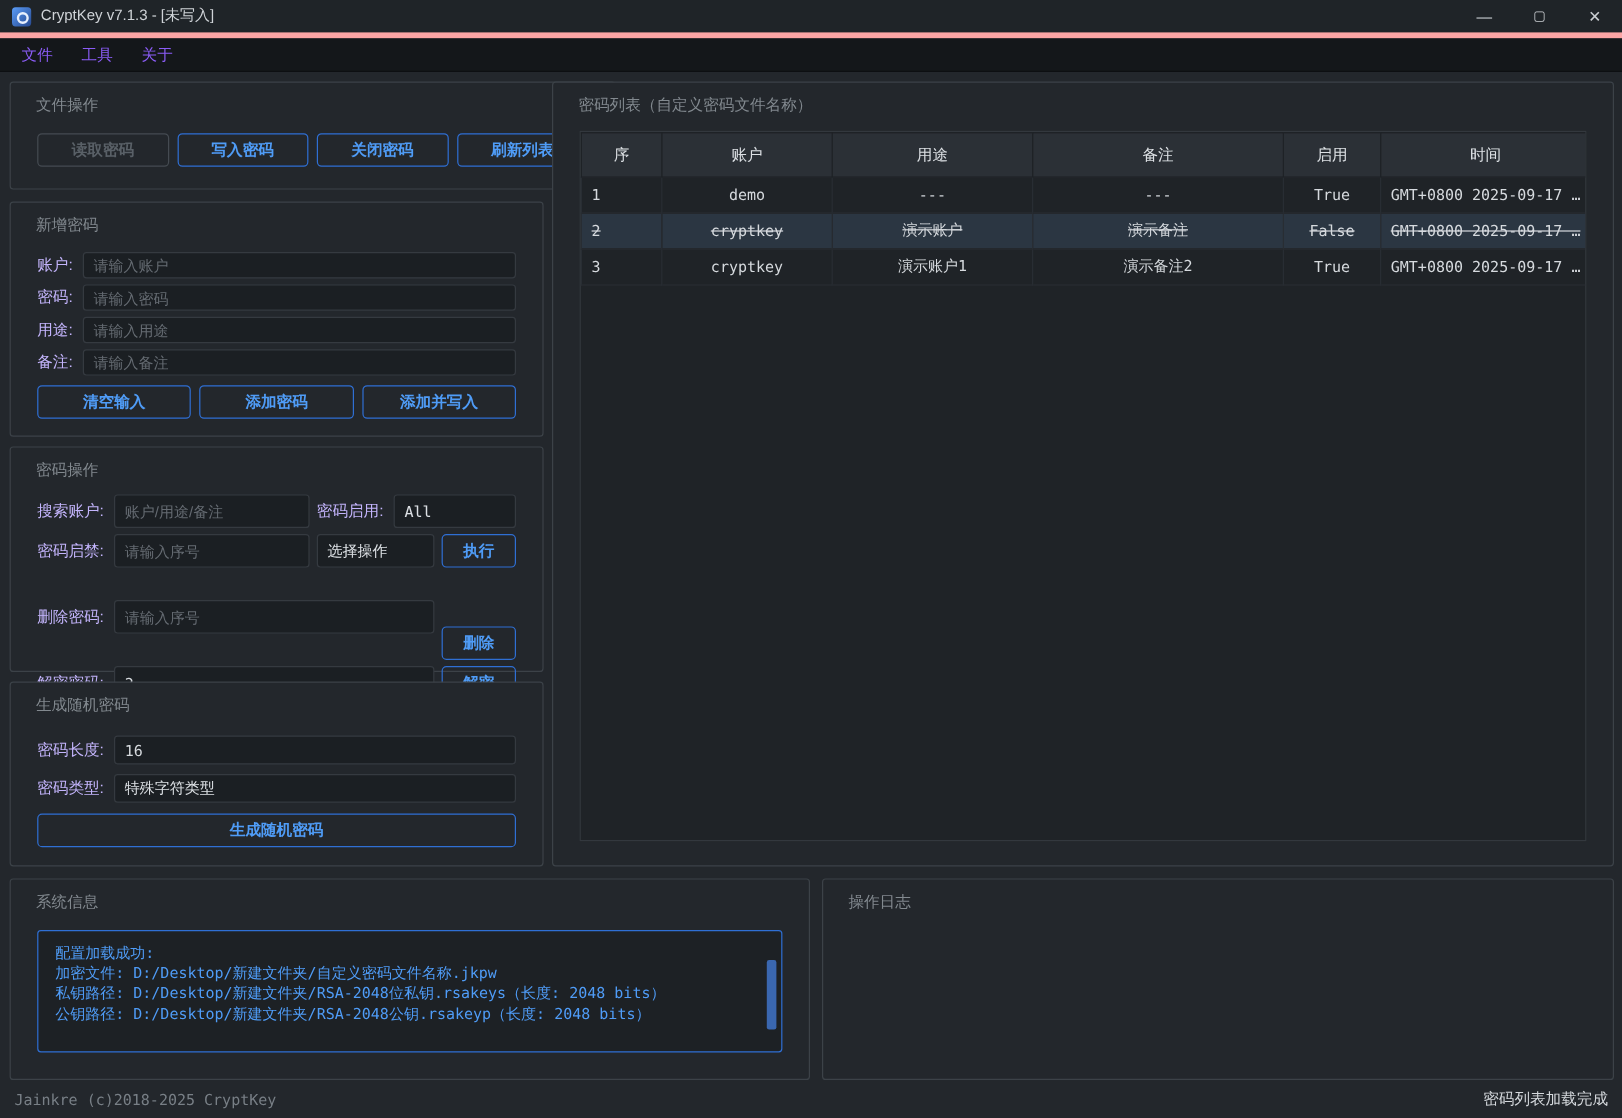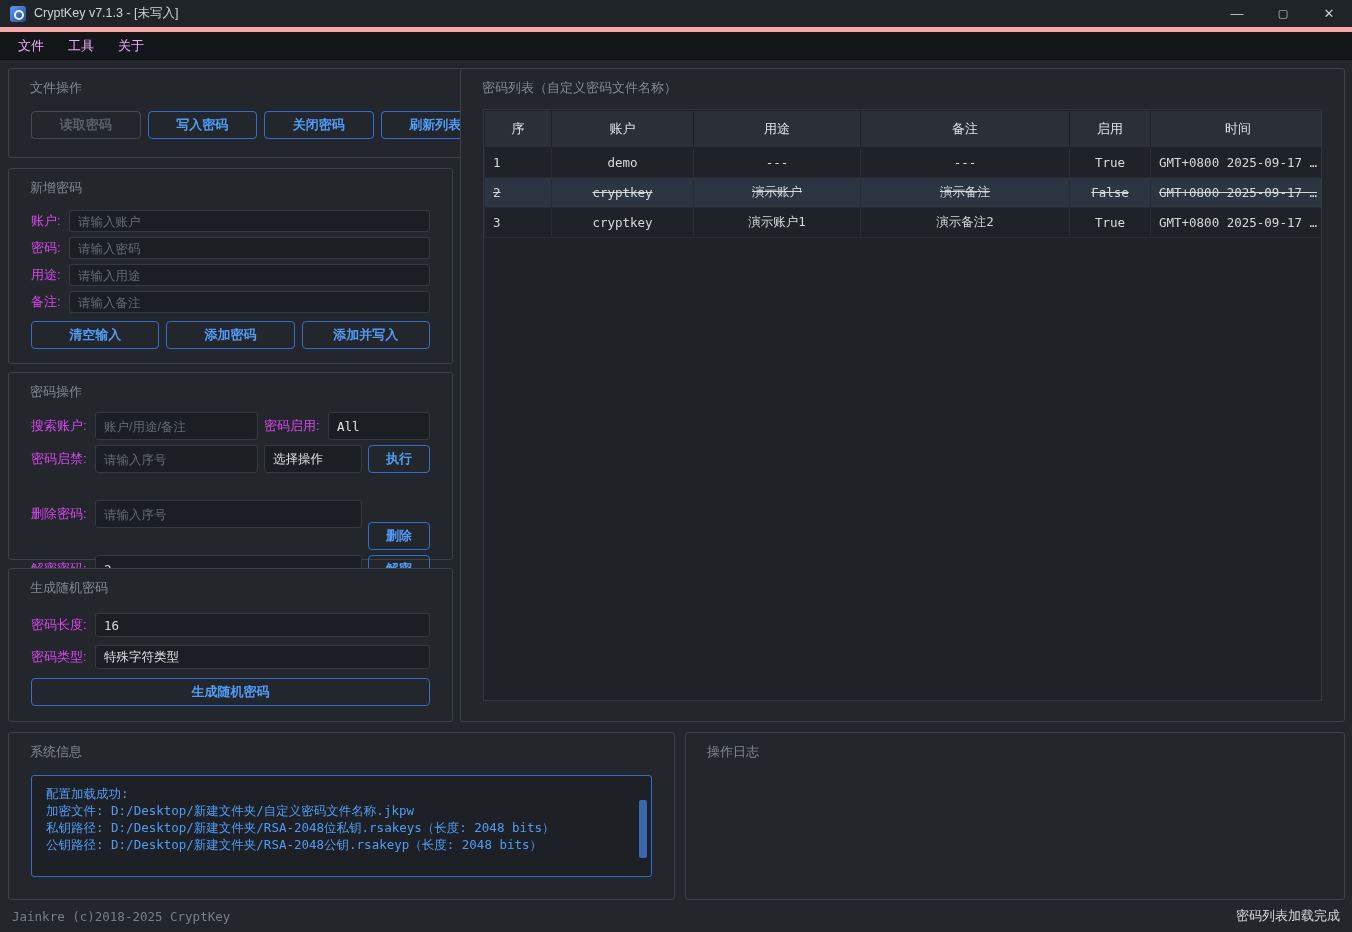--- a/index.html
+++ b/index.html
@@ -22,40 +22,40 @@
   .win-title { font-size:12.5px; color:#cfd3d7; }
   .win-controls { display:flex; height:32px; }
   .win-btn { width:46px; height:100%; display:flex; align-items:center; justify-content:center;
     color:#c9cdd1; font-size:13px; }
   .win-btn .glyph { pointer-events:none; }
   .win-btn.max { font-size:11px; }
   
   .menubar { position:absolute; top:32px; left:0; width:100%; height:28px;
     background:#14171a; border-bottom:1px solid #0d0f12;
     display:flex; align-items:center; padding-left:8px; gap:4px; }
-  .menu-item { padding:4px 10px; color:#f0abfc; }
+  .menu-item { padding:4px 10px; color:#8b5cf6; }
   
   .group { position:absolute; border:1px solid #3c4248; border-radius:3px; background:#23272c; }
   .group-title { position:absolute; top:10px; left:21px; color:#82898f; font-size:13px; }
   .group-body { position:absolute; left:22px; right:22px; top:40px; }
   
   .btn { background:transparent; border:1.5px solid #2f6fd4; border-radius:4px;
     color:#4f9cf7; font-weight:bold; font-size:13px; height:28px;
     display:flex; align-items:center; justify-content:center;
     font-family:"Liberation Sans","DejaVu Sans",sans-serif; cursor:pointer; }
   .btn.disabled { border-color:#454b52; color:#596067; }
   
   .input, .combo { background:#1b1f23; border:1px solid #353a40; border-radius:3px;
     color:#d5d9dd; font-size:12.5px; padding:0 8px; outline:none;
     font-family:"DejaVu Sans Mono","Liberation Mono",monospace; }
   .input::placeholder { color:#656b72; font-family:"Liberation Sans","DejaVu Sans",sans-serif; }
   .combo { display:flex; align-items:center; font-family:"Liberation Sans","DejaVu Sans",sans-serif; color:#dde1e5; }
   .combo.mono { font-family:"DejaVu Sans Mono","Liberation Mono",monospace; }
   .frow { display:flex; align-items:center; }
-  .flabel { flex:none; color:#d946ef; }
+  .flabel { flex:none; color:#c4b5fd; }
   
   .list-frame { position:absolute; left:22px; right:22px; top:40px; bottom:20px;
     border:1px solid #33383e; background:#1f2327; overflow:hidden; }
   table { width:100%; border-collapse:collapse; table-layout:fixed;
     font-family:"DejaVu Sans Mono","Liberation Mono",monospace; font-size:12.5px; }
   thead th { background:#2b3036; color:#dde1e5; font-weight:normal; height:37px;
     border:1px solid #1e2226; font-size:13px; }
   tbody td { height:30px; text-align:center; color:#d6dade;
     border:1px solid #282d33; border-top:none; overflow:hidden; white-space:nowrap; }
   tbody td.seq { text-align:left; padding-left:8px; }

